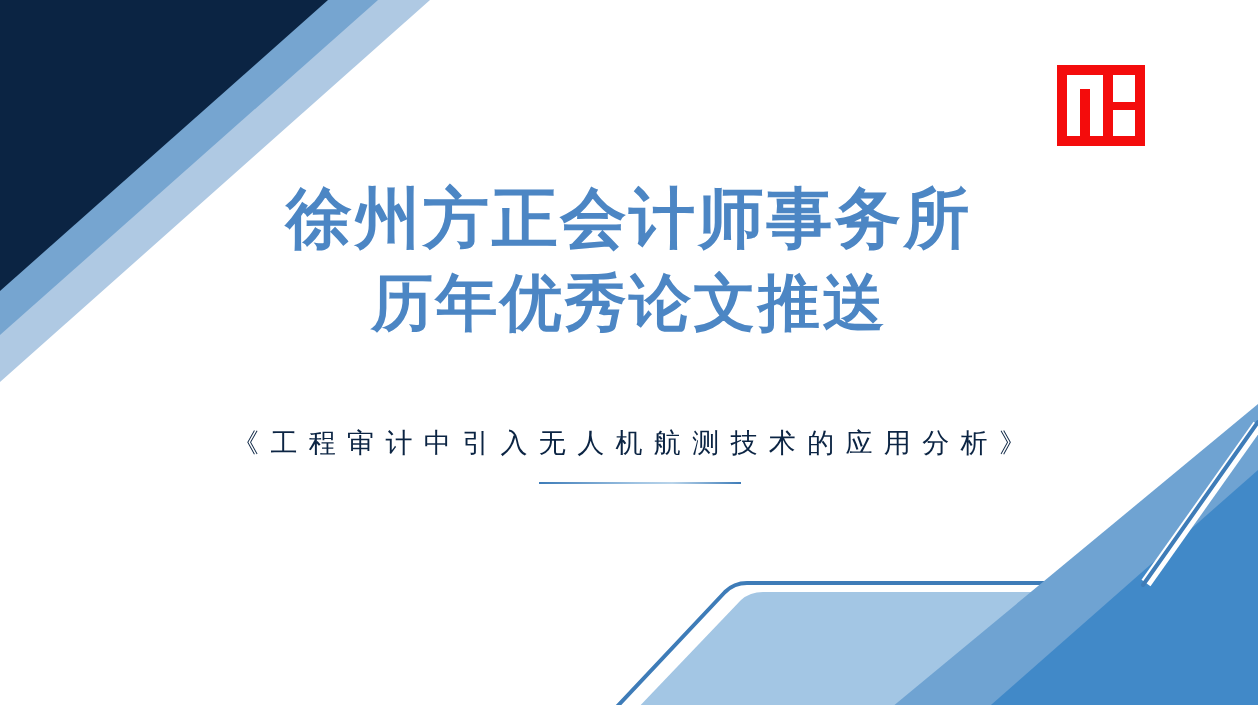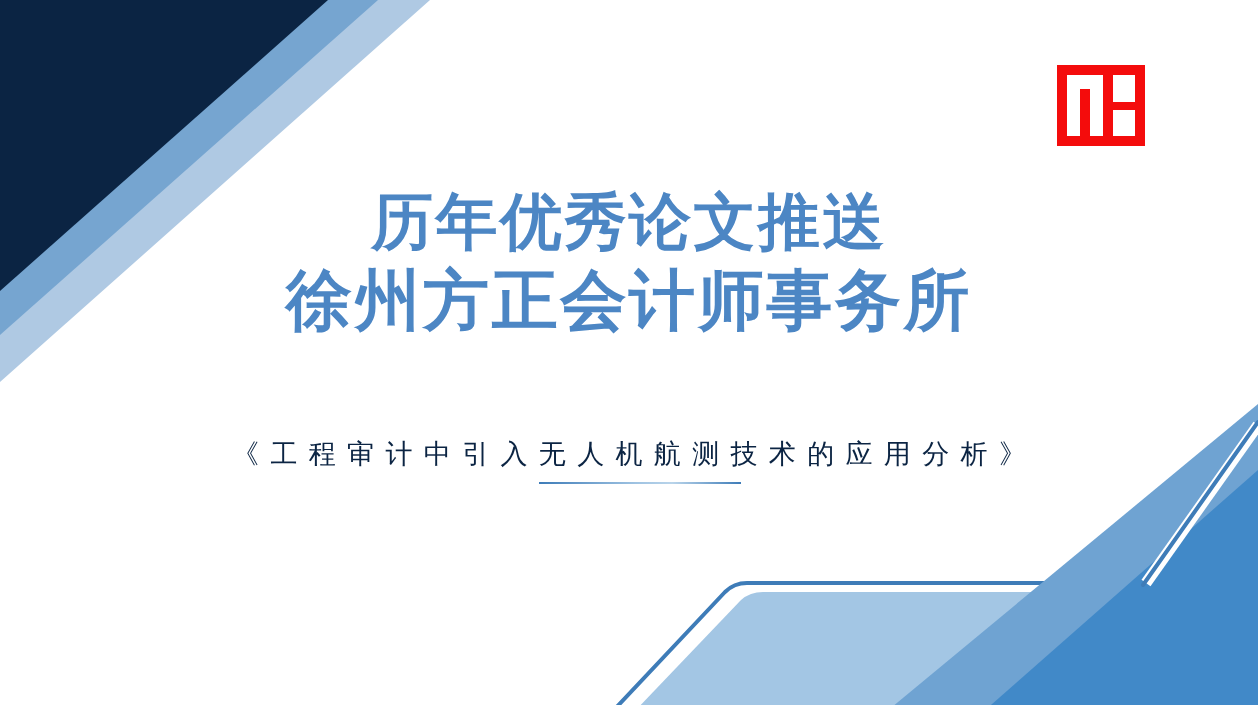--- a/index.html
+++ b/index.html
@@ -56,21 +56,21 @@
     color: #4C86C4;
   }
   #title-line-2 {
     font-size: 62px;
     color: #4C86C4;
     margin-top: 6px;
   }
   #subtitle {
     position: absolute;
     left: 0;
-    top: 436px;
+    top: 425px;
     width: 1258px;
     text-align: center;
     font-size: 27px;
     color: #0B2443;
     letter-spacing: 0.42em;
     text-indent: 0.42em;
     white-space: nowrap;
   }
   #subtitle-rule {
     position: absolute;
@@ -131,21 +131,21 @@
     <rect x="10" y="10" width="13" height="61" fill="#FFFFFF"></rect>
     <rect x="33" y="10" width="13" height="61" fill="#FFFFFF"></rect>
     <rect x="10" y="10" width="36" height="14" fill="#FFFFFF"></rect>
 
     <rect x="56" y="10" width="22" height="27" fill="#FFFFFF"></rect>
 
     <rect x="56" y="45" width="22" height="26" fill="#FFFFFF"></rect>
   </svg>
 
   <div id="title-block">
+    <div id="title-line-1" class="title-line">徐州方正会计师事务所</div>
     <div id="title-line-2" class="title-line">历年优秀论文推送</div>
-    <div id="title-line-1" class="title-line">徐州方正会计师事务所</div>
   </div>
 
   <div id="subtitle">《工程审计中引入无人机航测技术的应用分析》</div>
 
   <div id="subtitle-rule"></div>
 
 </div>
 
 </body></html>

